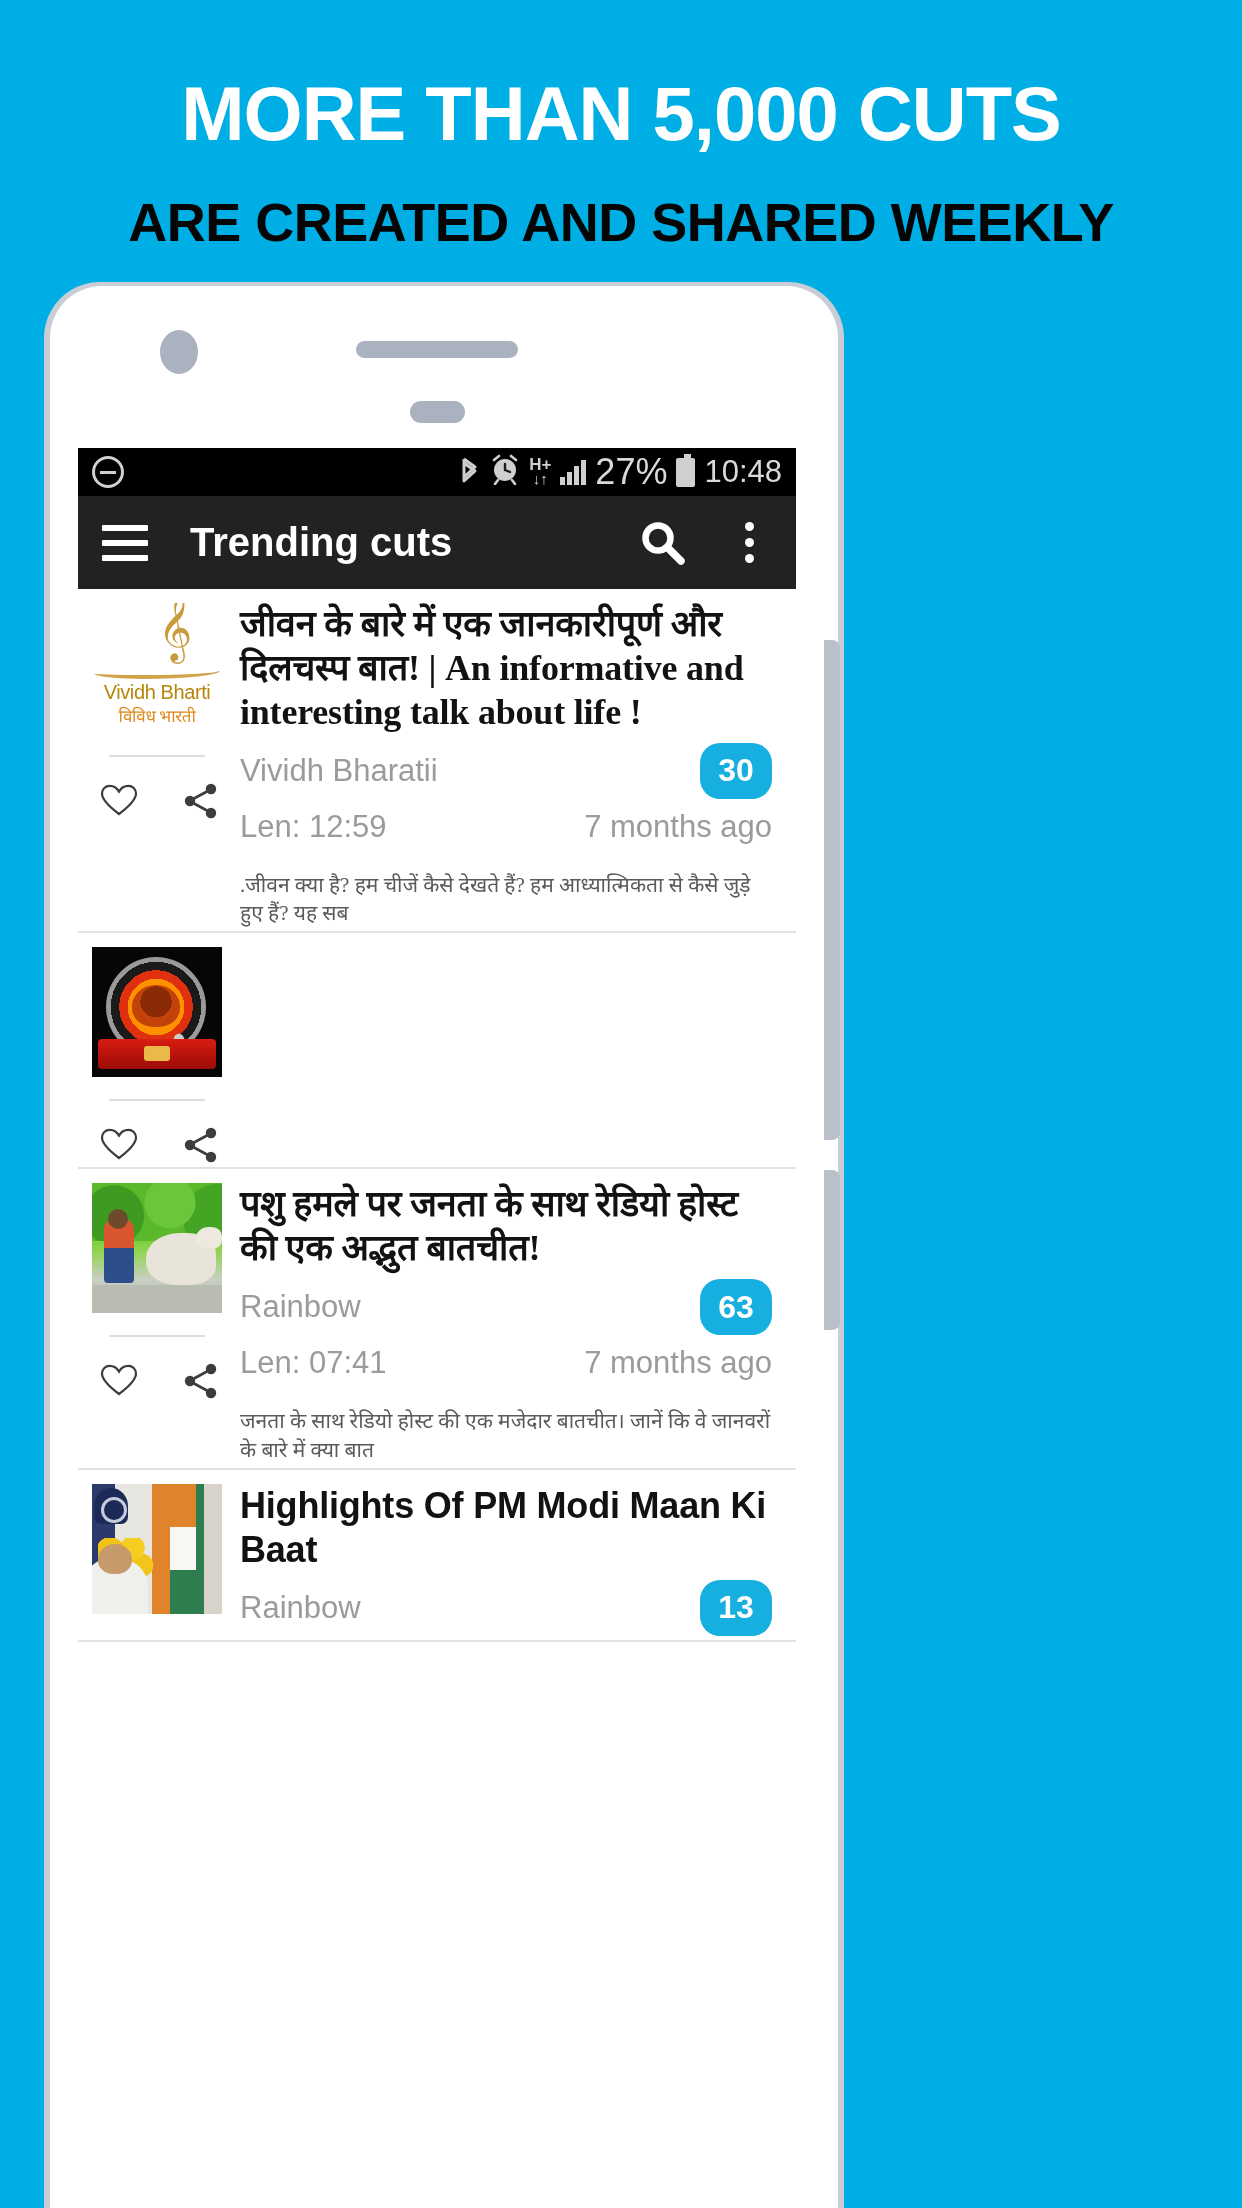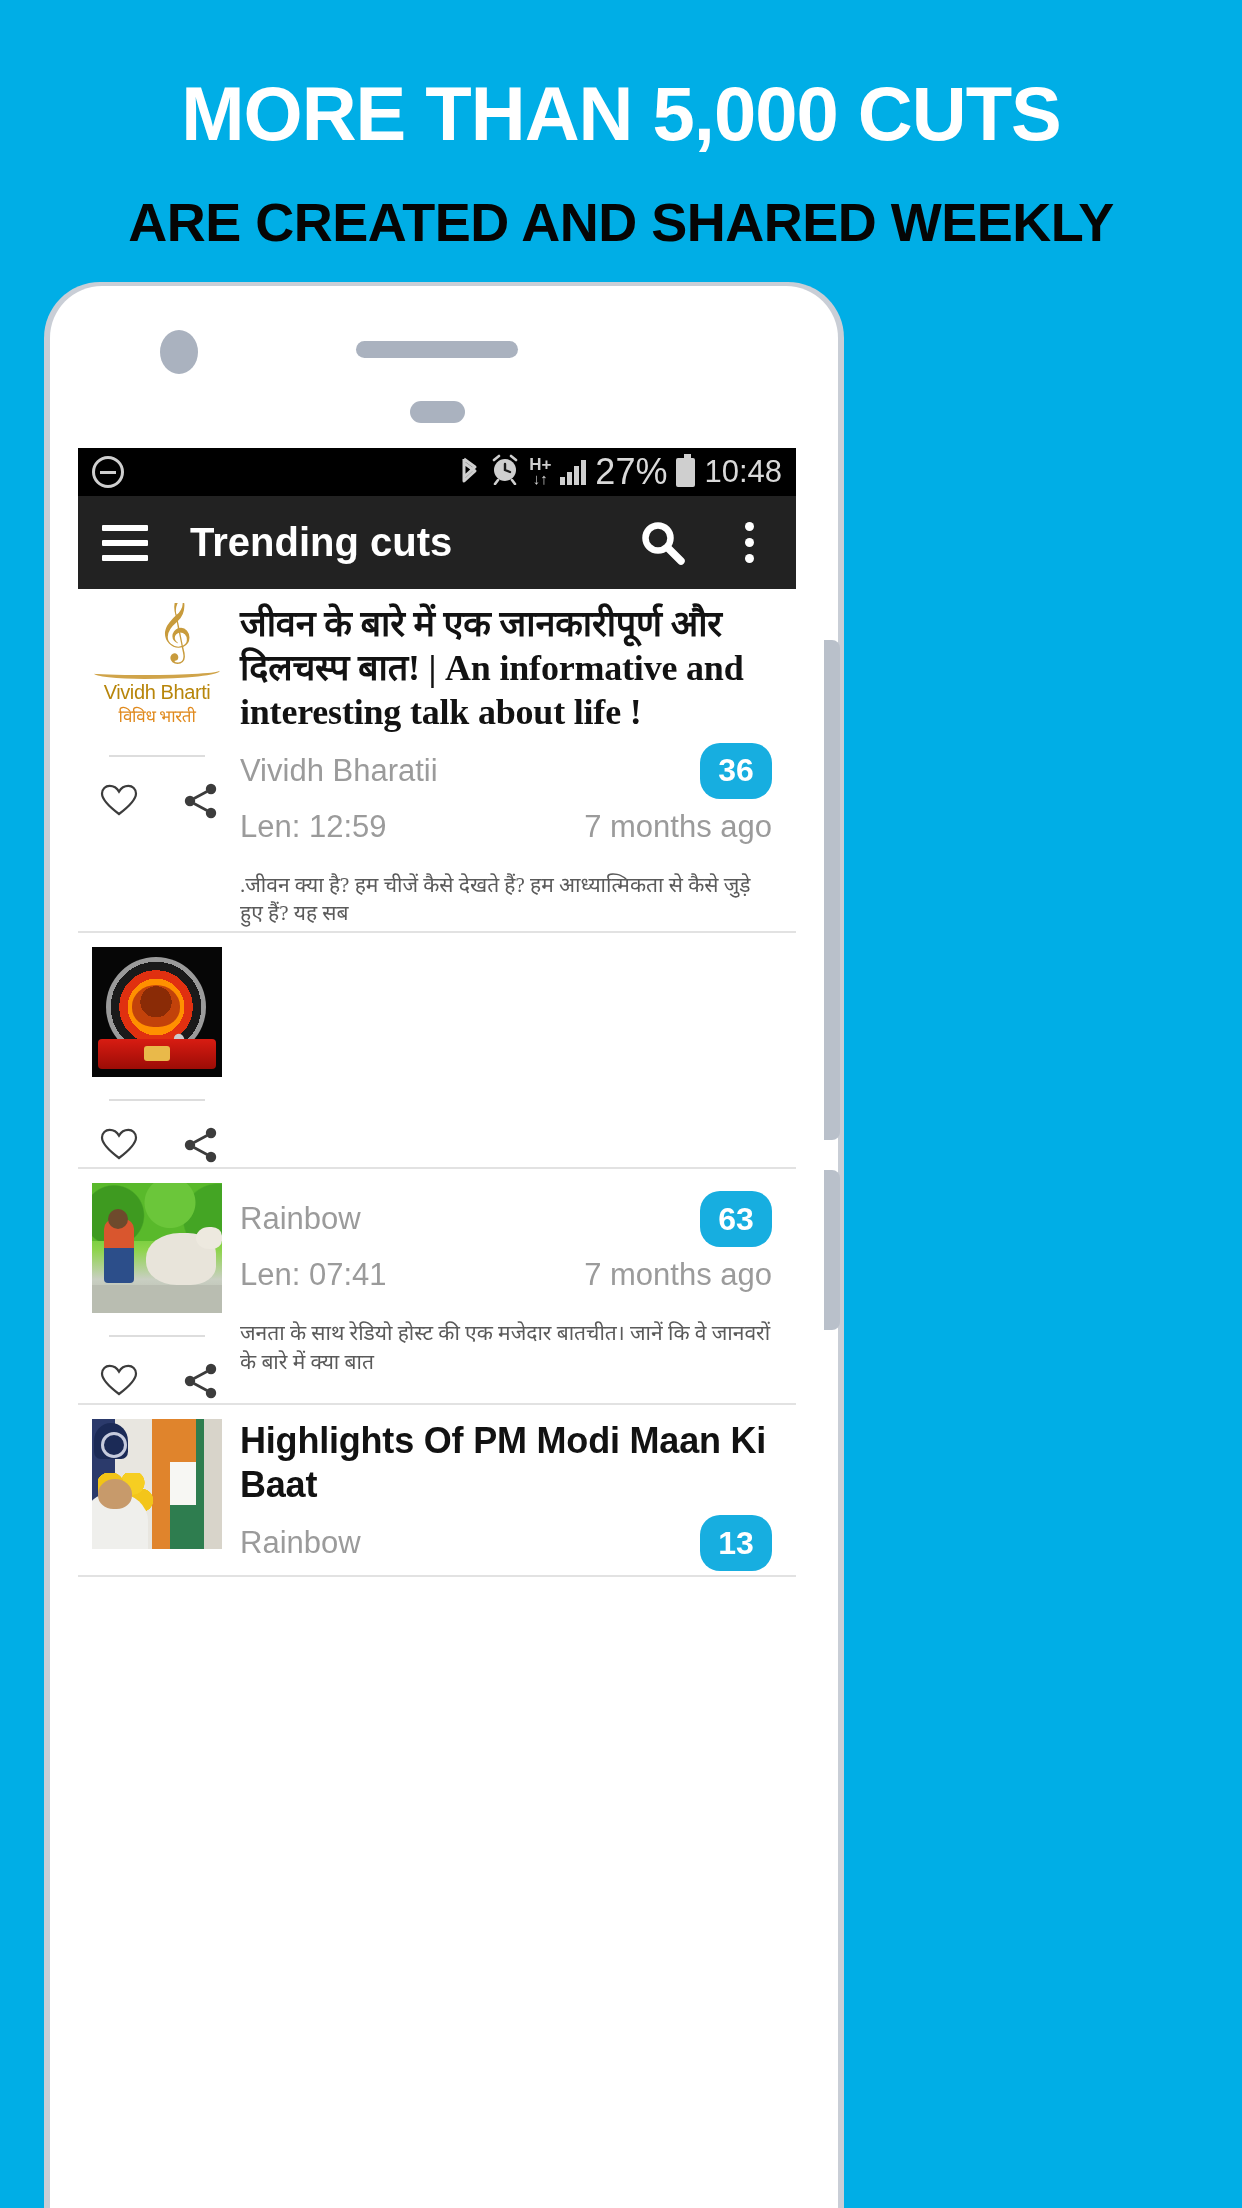--- a/index.html
+++ b/index.html
@@ -321,21 +321,21 @@
               <circle cx="27" cy="30" r="5.2" fill="#3c3c3c"></circle>
               <path d="M23 8.5 L10 15.5 M10 20.5 L23 27.5" stroke="#3c3c3c" stroke-width="2.6"></path>
             </svg>
           </span>
         </div>
       </div>
       <div class="card-right">
         <div class="title dev">जीवन के बारे में एक जानकारीपूर्ण और दिलचस्प बात! | An informative and interesting talk about life !</div>
         <div class="meta-row">
           <div class="channel">Vividh Bharatii</div>
-          <div class="badge">36</div>
+          <div class="badge">30</div>
         </div>
         <div class="lenrow">
           <div class="len">Len: 12:59</div>
           <div class="ago">7 months ago</div>
         </div>
         <div class="desc dev">.जीवन क्या है? हम चीजें कैसे देखते हैं? हम आध्यात्मिकता से कैसे जुड़े हुए हैं? यह सब</div>
       </div>
     </div>
 
     <div class="card">
@@ -390,20 +390,21 @@
             <svg width="34" height="36" viewBox="0 0 34 36">
               <circle cx="27" cy="6" r="5.2" fill="#3c3c3c"></circle>
               <circle cx="6" cy="18" r="5.2" fill="#3c3c3c"></circle>
               <circle cx="27" cy="30" r="5.2" fill="#3c3c3c"></circle>
               <path d="M23 8.5 L10 15.5 M10 20.5 L23 27.5" stroke="#3c3c3c" stroke-width="2.6"></path>
             </svg>
           </span>
         </div>
       </div>
       <div class="card-right">
+        <div class="title dev">पशु हमले पर जनता के साथ रेडियो होस्ट की एक अद्भुत बातचीत!</div>
         <div class="meta-row">
           <div class="channel">Rainbow</div>
           <div class="badge">63</div>
         </div>
         <div class="lenrow">
           <div class="len">Len: 07:41</div>
           <div class="ago">7 months ago</div>
         </div>
         <div class="desc dev">जनता के साथ रेडियो होस्ट की एक मजेदार बातचीत। जानें कि वे जानवरों के बारे में क्या बात</div>
       </div>

